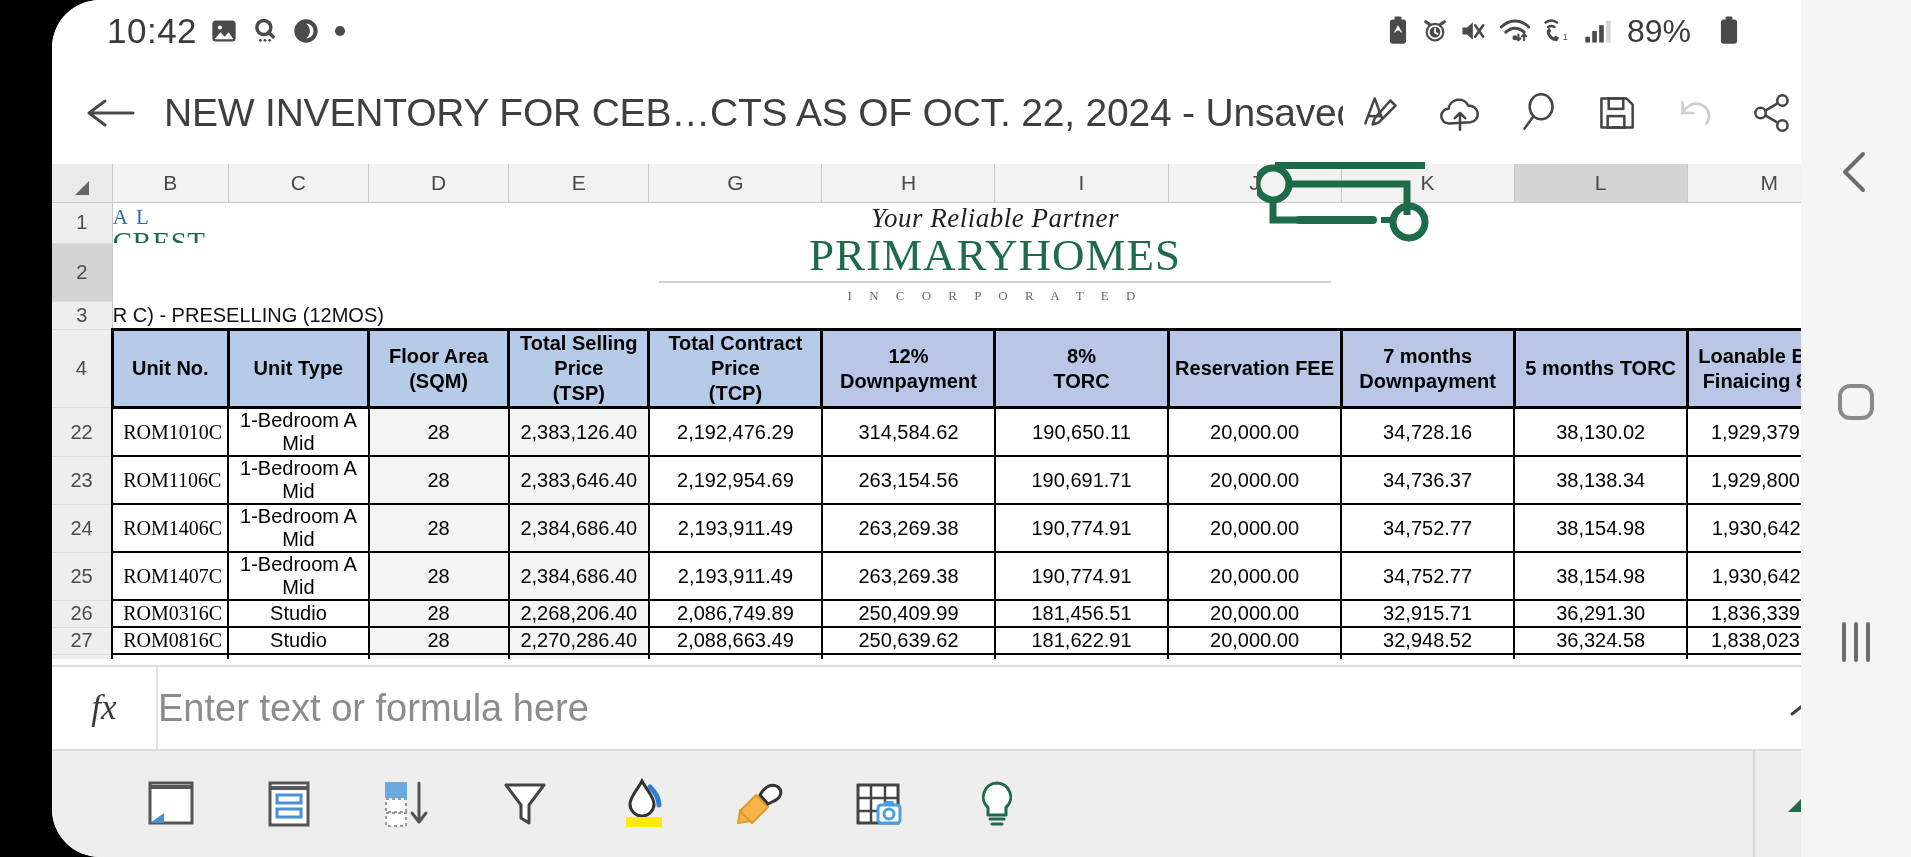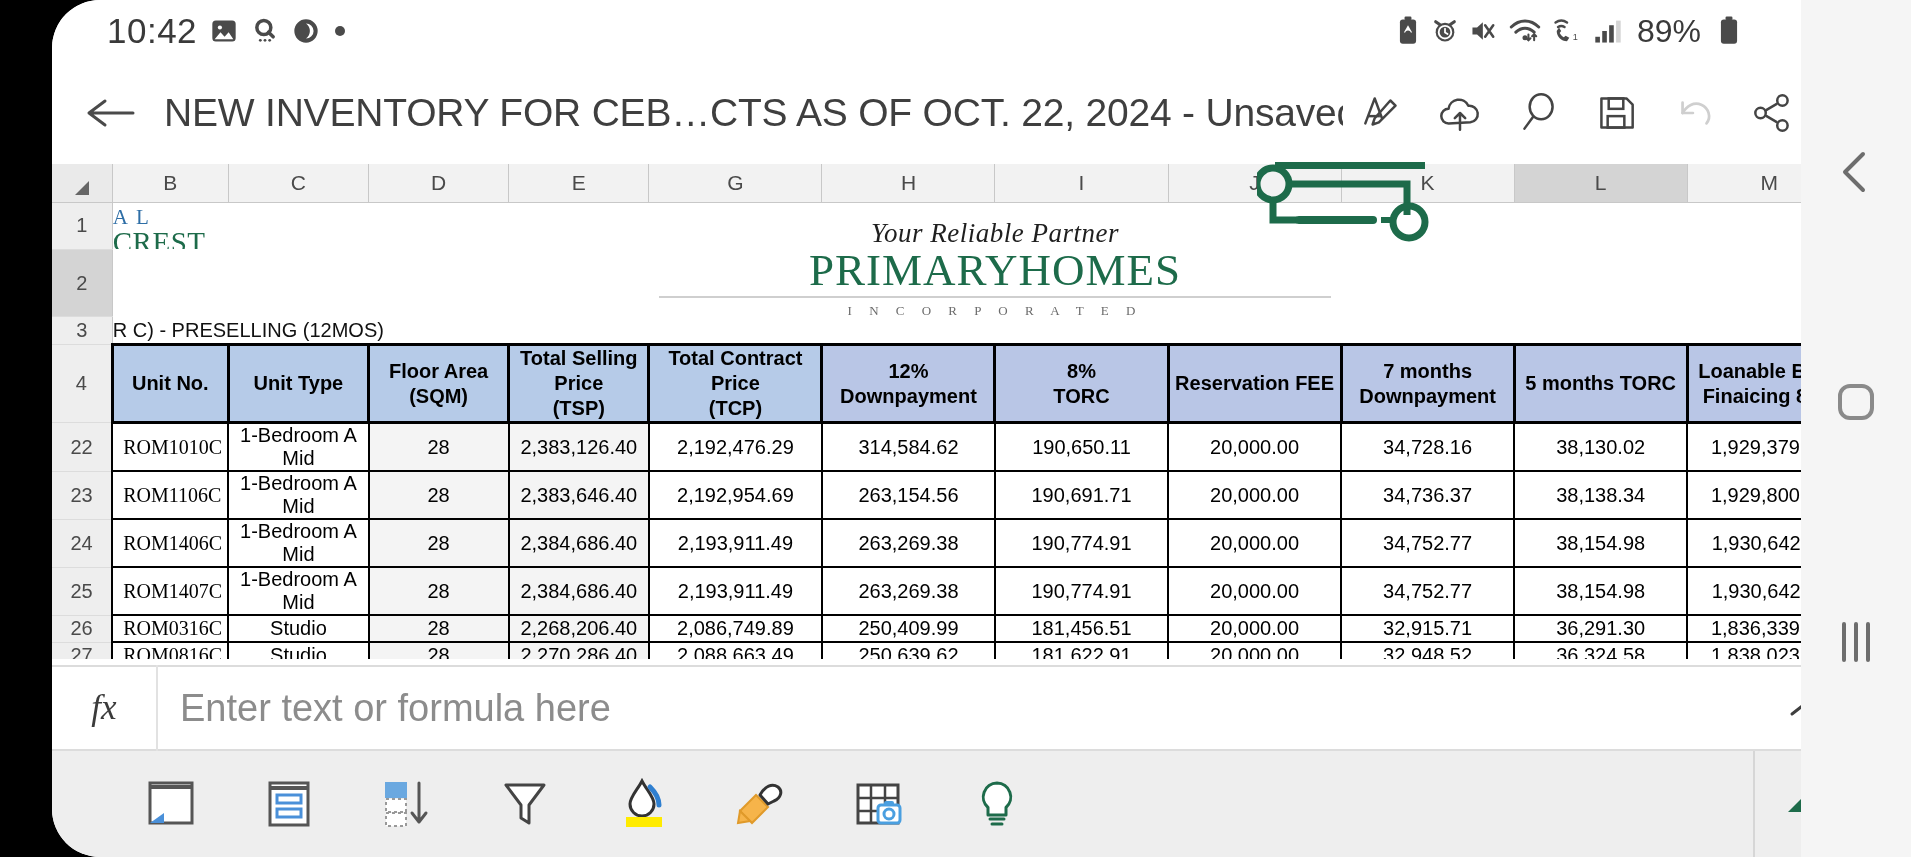--- a/index.html
+++ b/index.html
@@ -24,21 +24,21 @@
   .statusbar {
     position: absolute; left: 0; top: 0; width: 1859px; height: 62px;
     display: flex; align-items: center; justify-content: space-between;
     padding: 0 40px 0 55px;
     background: #fff;
     gap: 24px;
   }
   .sb-left { display: flex; align-items: center; gap: 13px; }
   .sb-clock { font-size: 35px; color: #3a3a3a; letter-spacing: .5px; font-family:"Liberation Sans",sans-serif;}
   .sb-right { display: flex; align-items: center; gap: 10px; padding-right: 130px;}
-  .sb-pct { font-size: 32px; color: #3a3a3a; margin-left: 4px; margin-right: 6px;}
+  .sb-pct { font-size: 32px; color: #3a3a3a; margin-left: 4px; margin-right: 16px;}
   .ico { display: inline-flex; align-items: center; justify-content: center; }
 
   
   .titlebar {
     position: absolute; left: 0; top: 62px; width: 1859px; height: 102px;
     display: flex; align-items: center; background: #fff;
   }
   .back-arrow { width: 92px; display:flex; align-items:center; justify-content:center; margin-left: 12px;}
   .doc-title {
     flex: 1; font-size: 39px; color: #3f3f3f; white-space: nowrap;
@@ -74,21 +74,21 @@
   }
 
   
   .banner-cell { background: #fff; border: none; position: relative; }
   .logo-left { position:absolute; left: 0px; top: 4px; line-height: 1.02; }
   .logo-left .l1 { font-size: 21px; color: #2e6ea6; letter-spacing: 2px; font-family:"Liberation Serif",serif;}
   .logo-left .l2 { font-size: 29px; color: #1d6b4a; font-family:"Liberation Serif",serif; letter-spacing:.5px;}
   .presell { font-size: 20px; font-weight: normal; color:#111; font-family:"Liberation Sans",sans-serif;}
 
   .ph-logo { text-align: center; line-height: 1; padding-top: 2px;}
-  .ph-tag { font-size: 27px; color:#1f1f1f; font-style: italic; font-family:"Liberation Serif", serif; letter-spacing:.5px;margin-top:15px;}
+  .ph-tag { font-size: 27px; color:#1f1f1f; font-style: italic; font-family:"Liberation Serif", serif; letter-spacing:.5px;}
   .ph-name { font-size: 45px; color:#1d6b4a; font-family:"Liberation Serif", serif; letter-spacing: 1px; line-height:1.05;}
   .ph-inc { font-size: 13px; color:#6b6b6b; letter-spacing: 7px; font-family:"Liberation Serif", serif; padding-top:3px;}
   .ph-rule { height:2px; background:#cfcfcf; margin: 2px 10px 3px 10px;}
 
   
   .thead-cell {
     background: #b6cbe8; border: 3px solid #000; color:#000;
     font-size: 20px; font-weight: bold; text-align: center; vertical-align: middle;
     line-height: 1.25; padding: 4px 4px;
     font-family: "Liberation Sans", sans-serif;
@@ -112,21 +112,21 @@
     position: absolute; left: 0; top: 665px; width: 1801px; height: 86px;
     background:#fff; border-top: 2px solid #dcdcdc; border-bottom: 2px solid #dcdcdc;
     display:flex; align-items:center;
   }
   .fx {
     width: 106px; height: 86px; display:flex; align-items:center; justify-content:center;
     font-family:"Liberation Serif", serif; font-style: italic; font-size: 35px; color:#3b3b3b;
     border-right: 2px solid #e2e2e2;
   }
   .formula-input {
-    flex:1; font-size: 38px; color: #8c8c8c; padding-left: 22px;
+    flex:1; font-size: 38px; color: #8c8c8c; 
     font-family:"Liberation Sans", sans-serif;
   }
   .fb-chevron { width: 86px; display:flex; align-items:center; justify-content:center; }
 
   
   .bottombar {
     position:absolute; left:0; top:751px; width:1801px; height:106px;
     background:#eeeeee; display:flex; align-items:center;
   }
   .bt-items { display:flex; align-items:center; gap: 0px; padding-left: 60px; flex:1;}

